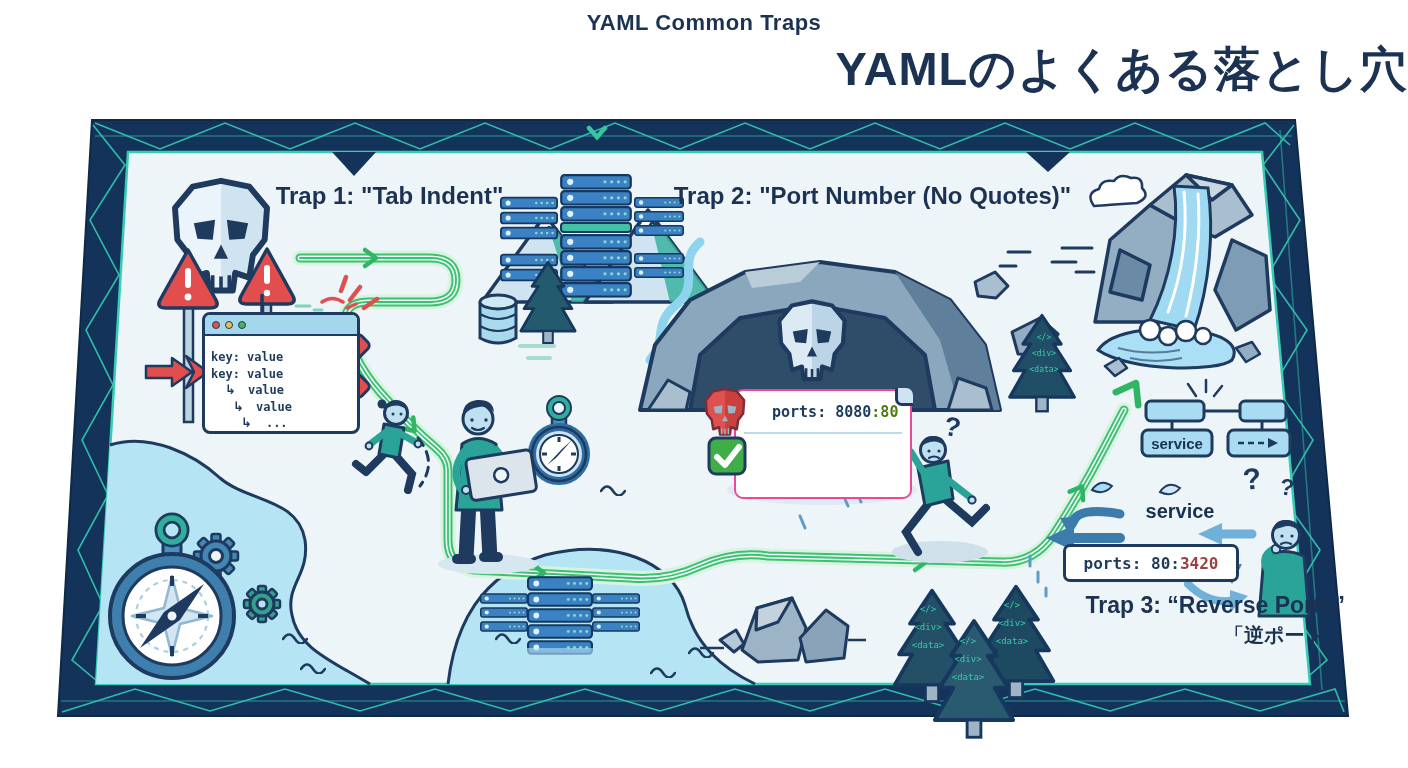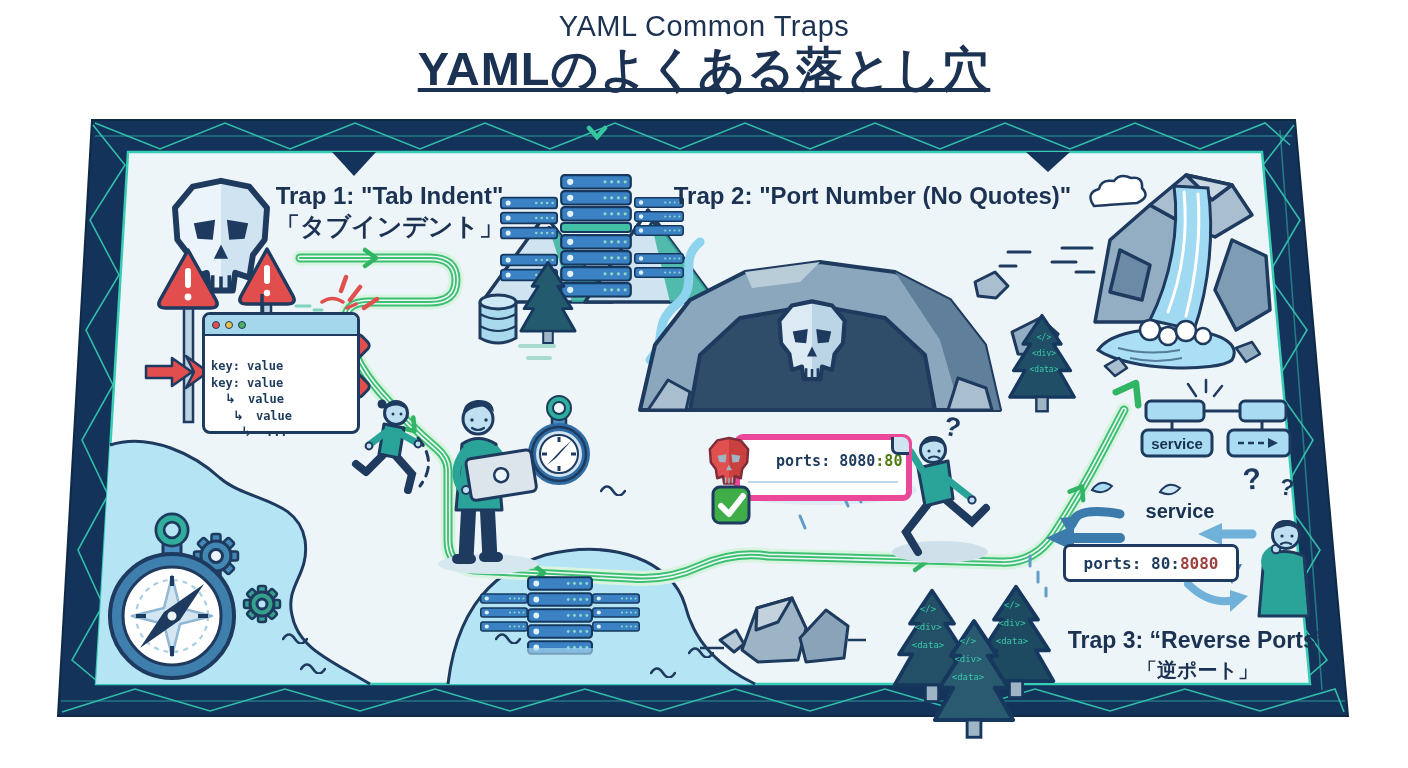--- a/index.html
+++ b/index.html
@@ -1,42 +1,42 @@
 <!DOCTYPE html>
 <html><head>
 <meta charset="utf-8">
 <style>
   html,body{margin:0;padding:0;background:#fff;}
   #stage{position:relative;width:1408px;height:768px;background:#ffffff;overflow:hidden;
          font-family:"Liberation Sans","DejaVu Sans",sans-serif;color:#1b3252;}
   .abs{position:absolute;}
   svg{display:block;}
   
-  .hdr-sub{top:10px;left:0;width:1408px;text-align:center;font-size:29px;font-weight:400;letter-spacing:.5px;}
-  .hdr-main{top:38px;left:0;width:1408px;text-align:center;font-size:47px;font-weight:800;letter-spacing:1px;text-decoration:underline;}
+  .hdr-sub{top:10px;left:0;width:1408px;text-align:center;font-size:22px;font-weight:700;letter-spacing:.5px;}
+  .hdr-main{top:38px;left:0;width:1408px;text-align:right;font-size:47px;font-weight:800;letter-spacing:1px;}
   
   .trap-title{text-align:center;font-weight:800;line-height:30px;color:#1b3252;}
   .tt-en{font-size:24px;} .tt-ja{font-size:25px;}
   #t1{left:217px;top:181px;width:345px;}
   #t2{left:660px;top:181px;width:425px;}
-  #t3{left:1050px;top:625px;width:295px;}
+  #t3{left:1050px;top:590px;width:295px;text-align:right;}
   #t3 .tt-en{font-size:23px;} #t3 .tt-ja{font-size:20px;}
   
   #editor{left:202px;top:312px;width:158px;height:122px;background:#ffffff;border:3px solid #1e3a5f;
           border-radius:8px;box-sizing:border-box;}
   #editor .bar{height:19px;background:#a5d7ec;border-bottom:2.5px solid #1e3a5f;border-radius:5px 5px 0 0;
           display:flex;align-items:center;gap:5px;padding-left:7px;}
   #editor .dot{width:8px;height:8px;border-radius:50%;border:1.5px solid #1e3a5f;box-sizing:border-box;}
   .mono{font-family:"DejaVu Sans Mono","Liberation Mono",monospace;}
-  #editor .code{padding:22px 6px;font-size:12px;font-weight:700;color:#1d3b5c;line-height:16.5px;}
+  #editor .code{padding:13px 6px;font-size:12px;font-weight:700;color:#1d3b5c;line-height:16.5px;}
   #editor .irow{display:flex;align-items:center;}
   #editor .tab-arrow{font-family:"DejaVu Sans",sans-serif;font-size:13px;font-weight:700;}
   
-  #note{left:734px;top:389px;width:178px;height:67px;background:#ffffff;border:6px solid #ec4899;
-        border-radius:9px;box-sizing:border-box;margin-top:45px;}
+  #note{left:734px;top:389px;width:178px;height:110px;background:#ffffff;border:2px solid #ec4899;
+        border-radius:9px;box-sizing:border-box;}
   #note .fold{position:absolute;right:-3px;top:-3px;width:15px;height:15px;background:#cfe3f0;
         border-left:3px solid #1e3a5f;border-bottom:3px solid #1e3a5f;border-bottom-left-radius:7px;border-top-right-radius:7px;}
   #note .nrow{height:41px;display:flex;align-items:center;padding-left:36px;font-size:15px;font-weight:700;color:#1d3b5c;}
   #note .ndiv{height:2px;background:#bcd9ea;margin:0 8px;}
   .red-part{color:#4d7c0f;} .green-part{color:#2e9e53;} .darkred-part{color:#9c4040;}
   #note .icon-abs{position:absolute;}
   
   #svc-label{left:1113px;top:500px;width:134px;text-align:center;font-size:20px;font-weight:800;color:#17314f;}
   #t3box{left:1063px;top:544px;width:176px;height:38px;background:#fff;border:3px solid #1e3a5f;border-radius:7px;
          box-sizing:border-box;display:flex;align-items:center;justify-content:center;font-size:16px;font-weight:700;color:#1d3b5c;}
@@ -443,21 +443,20 @@
       <use href="#wave" x="0" y="0" width="26" height="12" transform="translate(300,662)"></use>
       <use href="#wave" x="0" y="0" width="26" height="12" transform="translate(495,632)"></use>
       <use href="#wave" x="0" y="0" width="26" height="12" transform="translate(650,666)"></use>
       <use href="#wave" x="0" y="0" width="26" height="12" transform="translate(688,646)"></use>
       <use href="#wave" x="0" y="0" width="26" height="12" transform="translate(600,484)"></use>
     </g>
   </svg>
 
   <div id="t1" class="abs trap-title">
     <div class="tt-en">Trap 1: "Tab Indent"</div>
-    <div class="tt-ja">「タブインデント」</div>
   </div>
   <div id="t2" class="abs trap-title">
     <div class="tt-en">Trap 2: "Port Number (No Quotes)"</div>
   </div>
   <div id="t3" class="abs trap-title">
     <div class="tt-en">Trap 3: “Reverse Ports”</div>
     <div class="tt-ja">「逆ポート」</div>
   </div>
 
   <div id="editor" class="abs">
@@ -498,20 +497,20 @@
     <div class="nrow mono">
       <span>ports: 8080</span>
         <span class="red-part">:80</span>
     </div>
     <div class="ndiv"></div>
   </div>
 
   <div id="svc-label" class="abs">service</div>
   <div id="t3box" class="abs mono">
     <span>ports: 80:</span>
-      <span class="darkred-part">8080</span>
+      <span class="darkred-part">3420</span>
   </div>
 
   <div id="q1" class="abs qmark">?</div>
   <div id="q2" class="abs qmark">?</div>
   <div id="q3" class="abs qmark">?</div>
 
 </div>
 
 </body></html>

